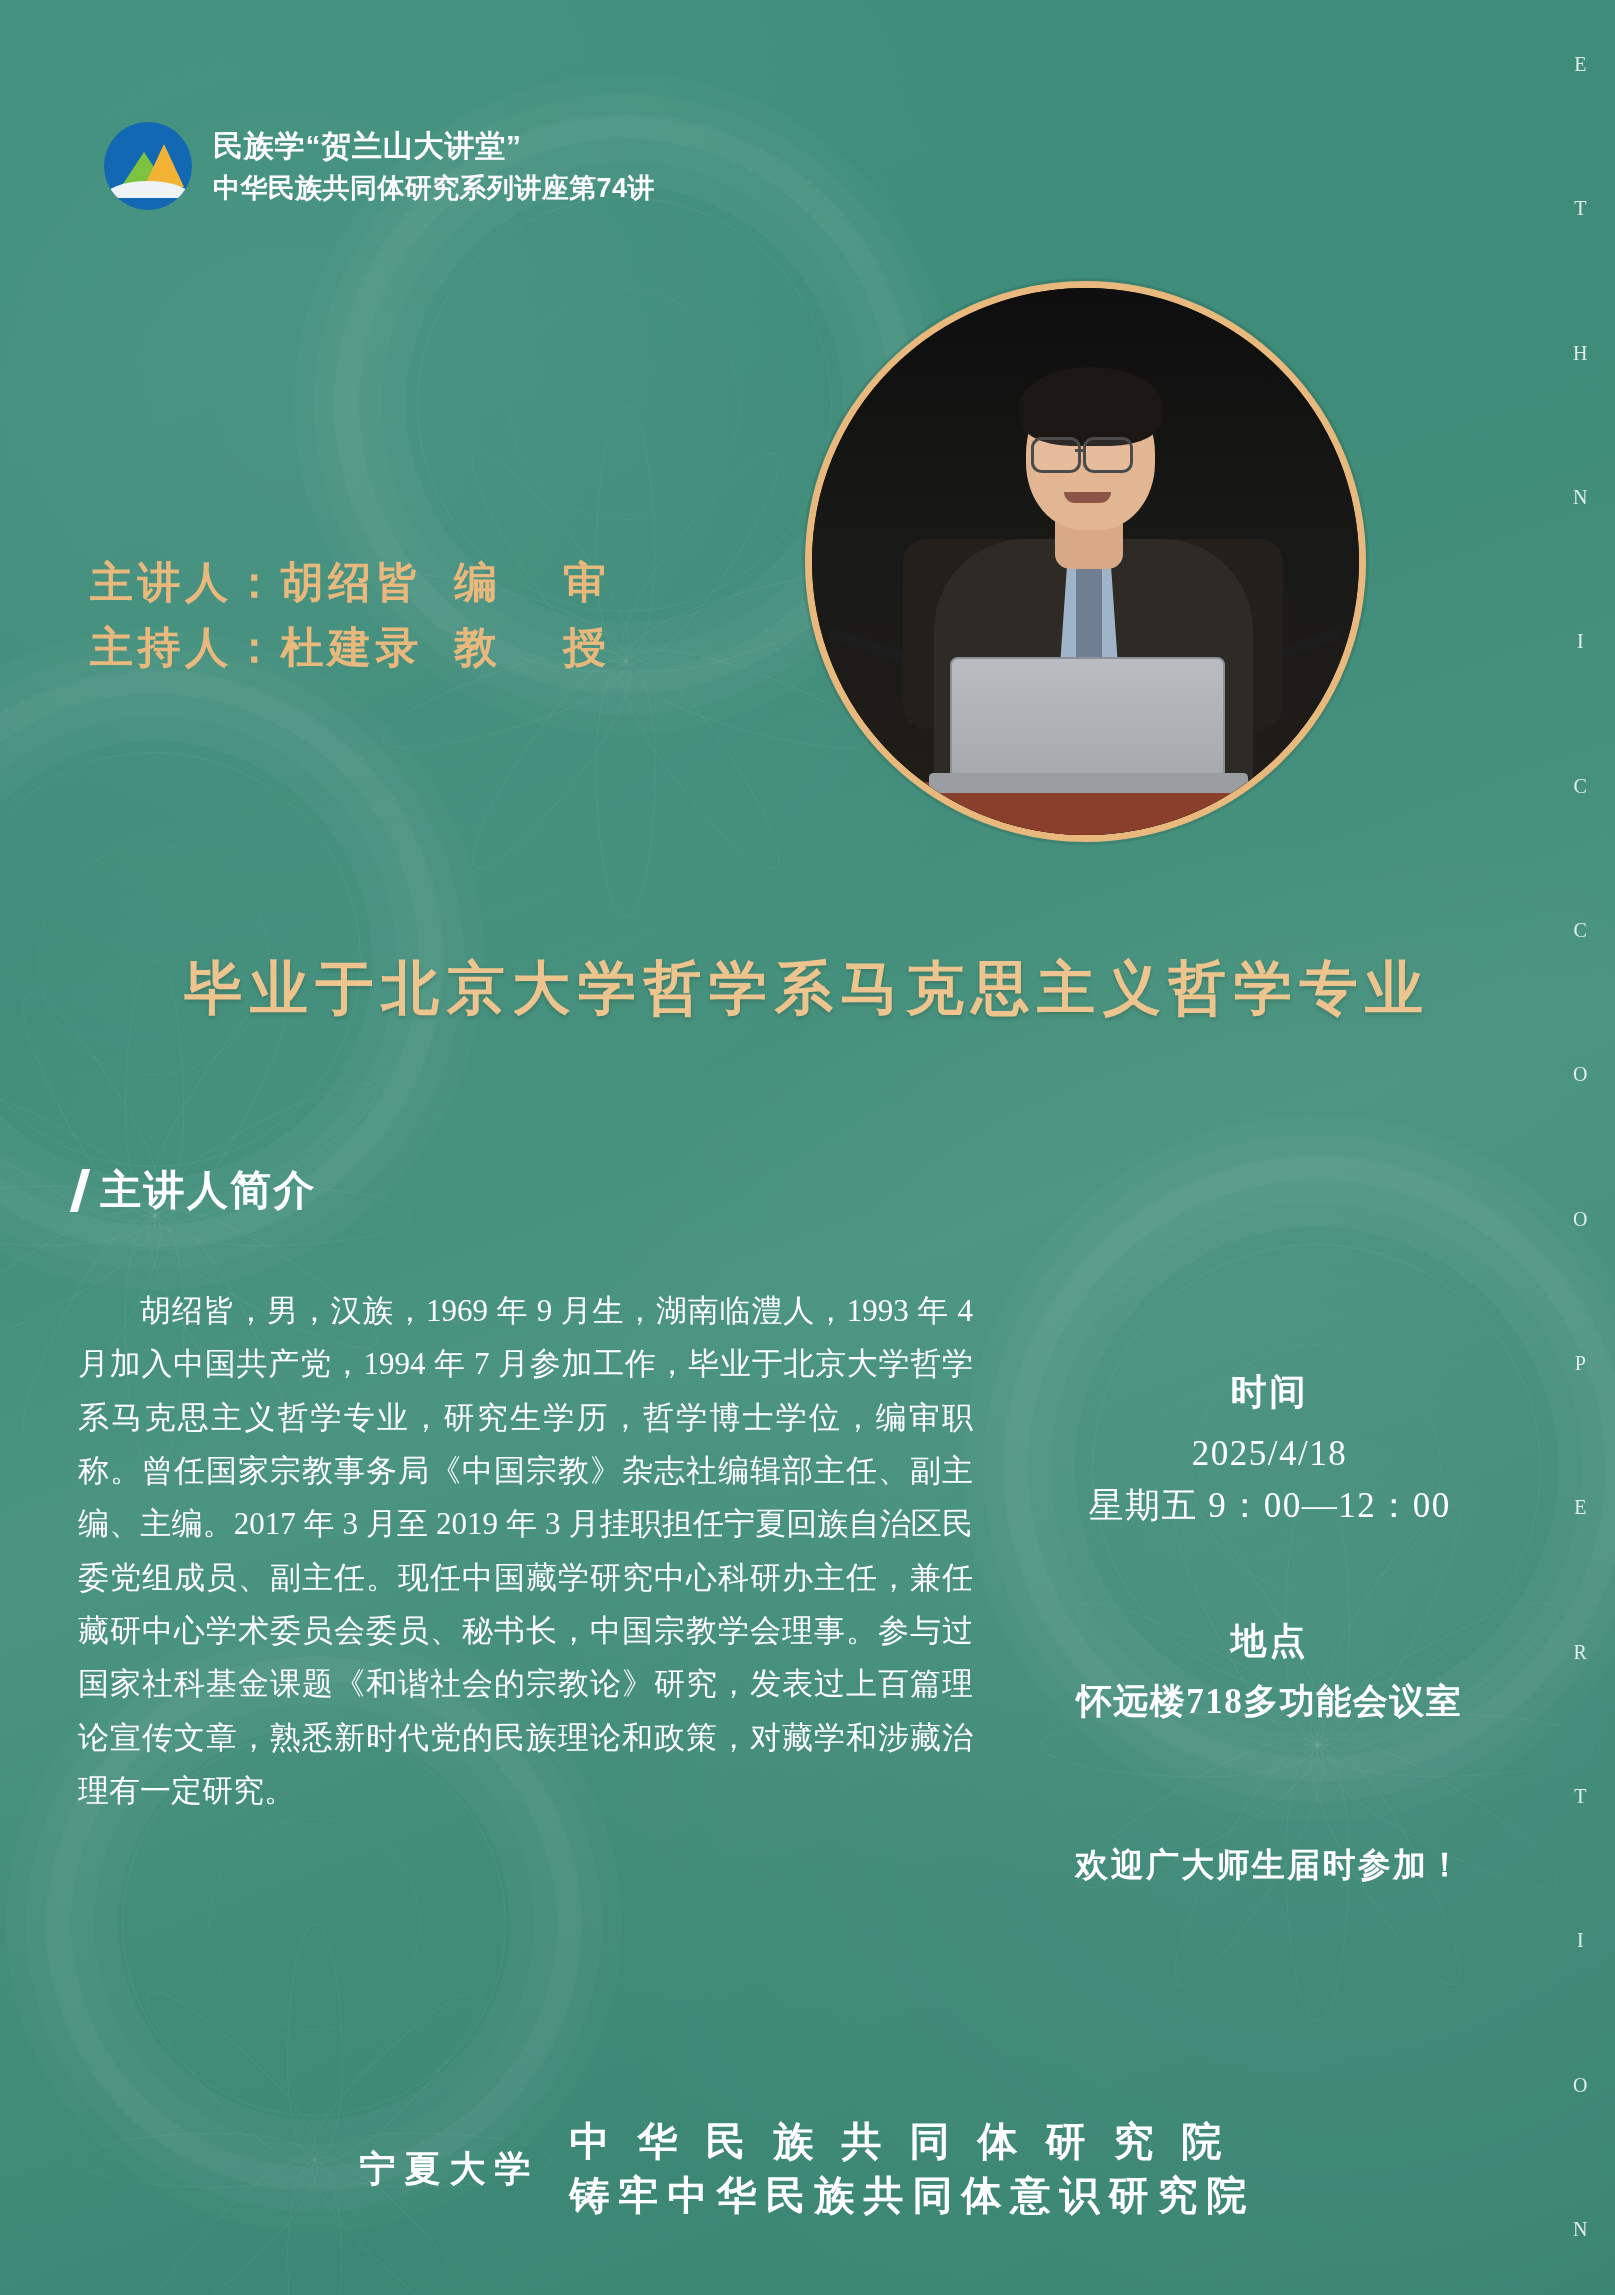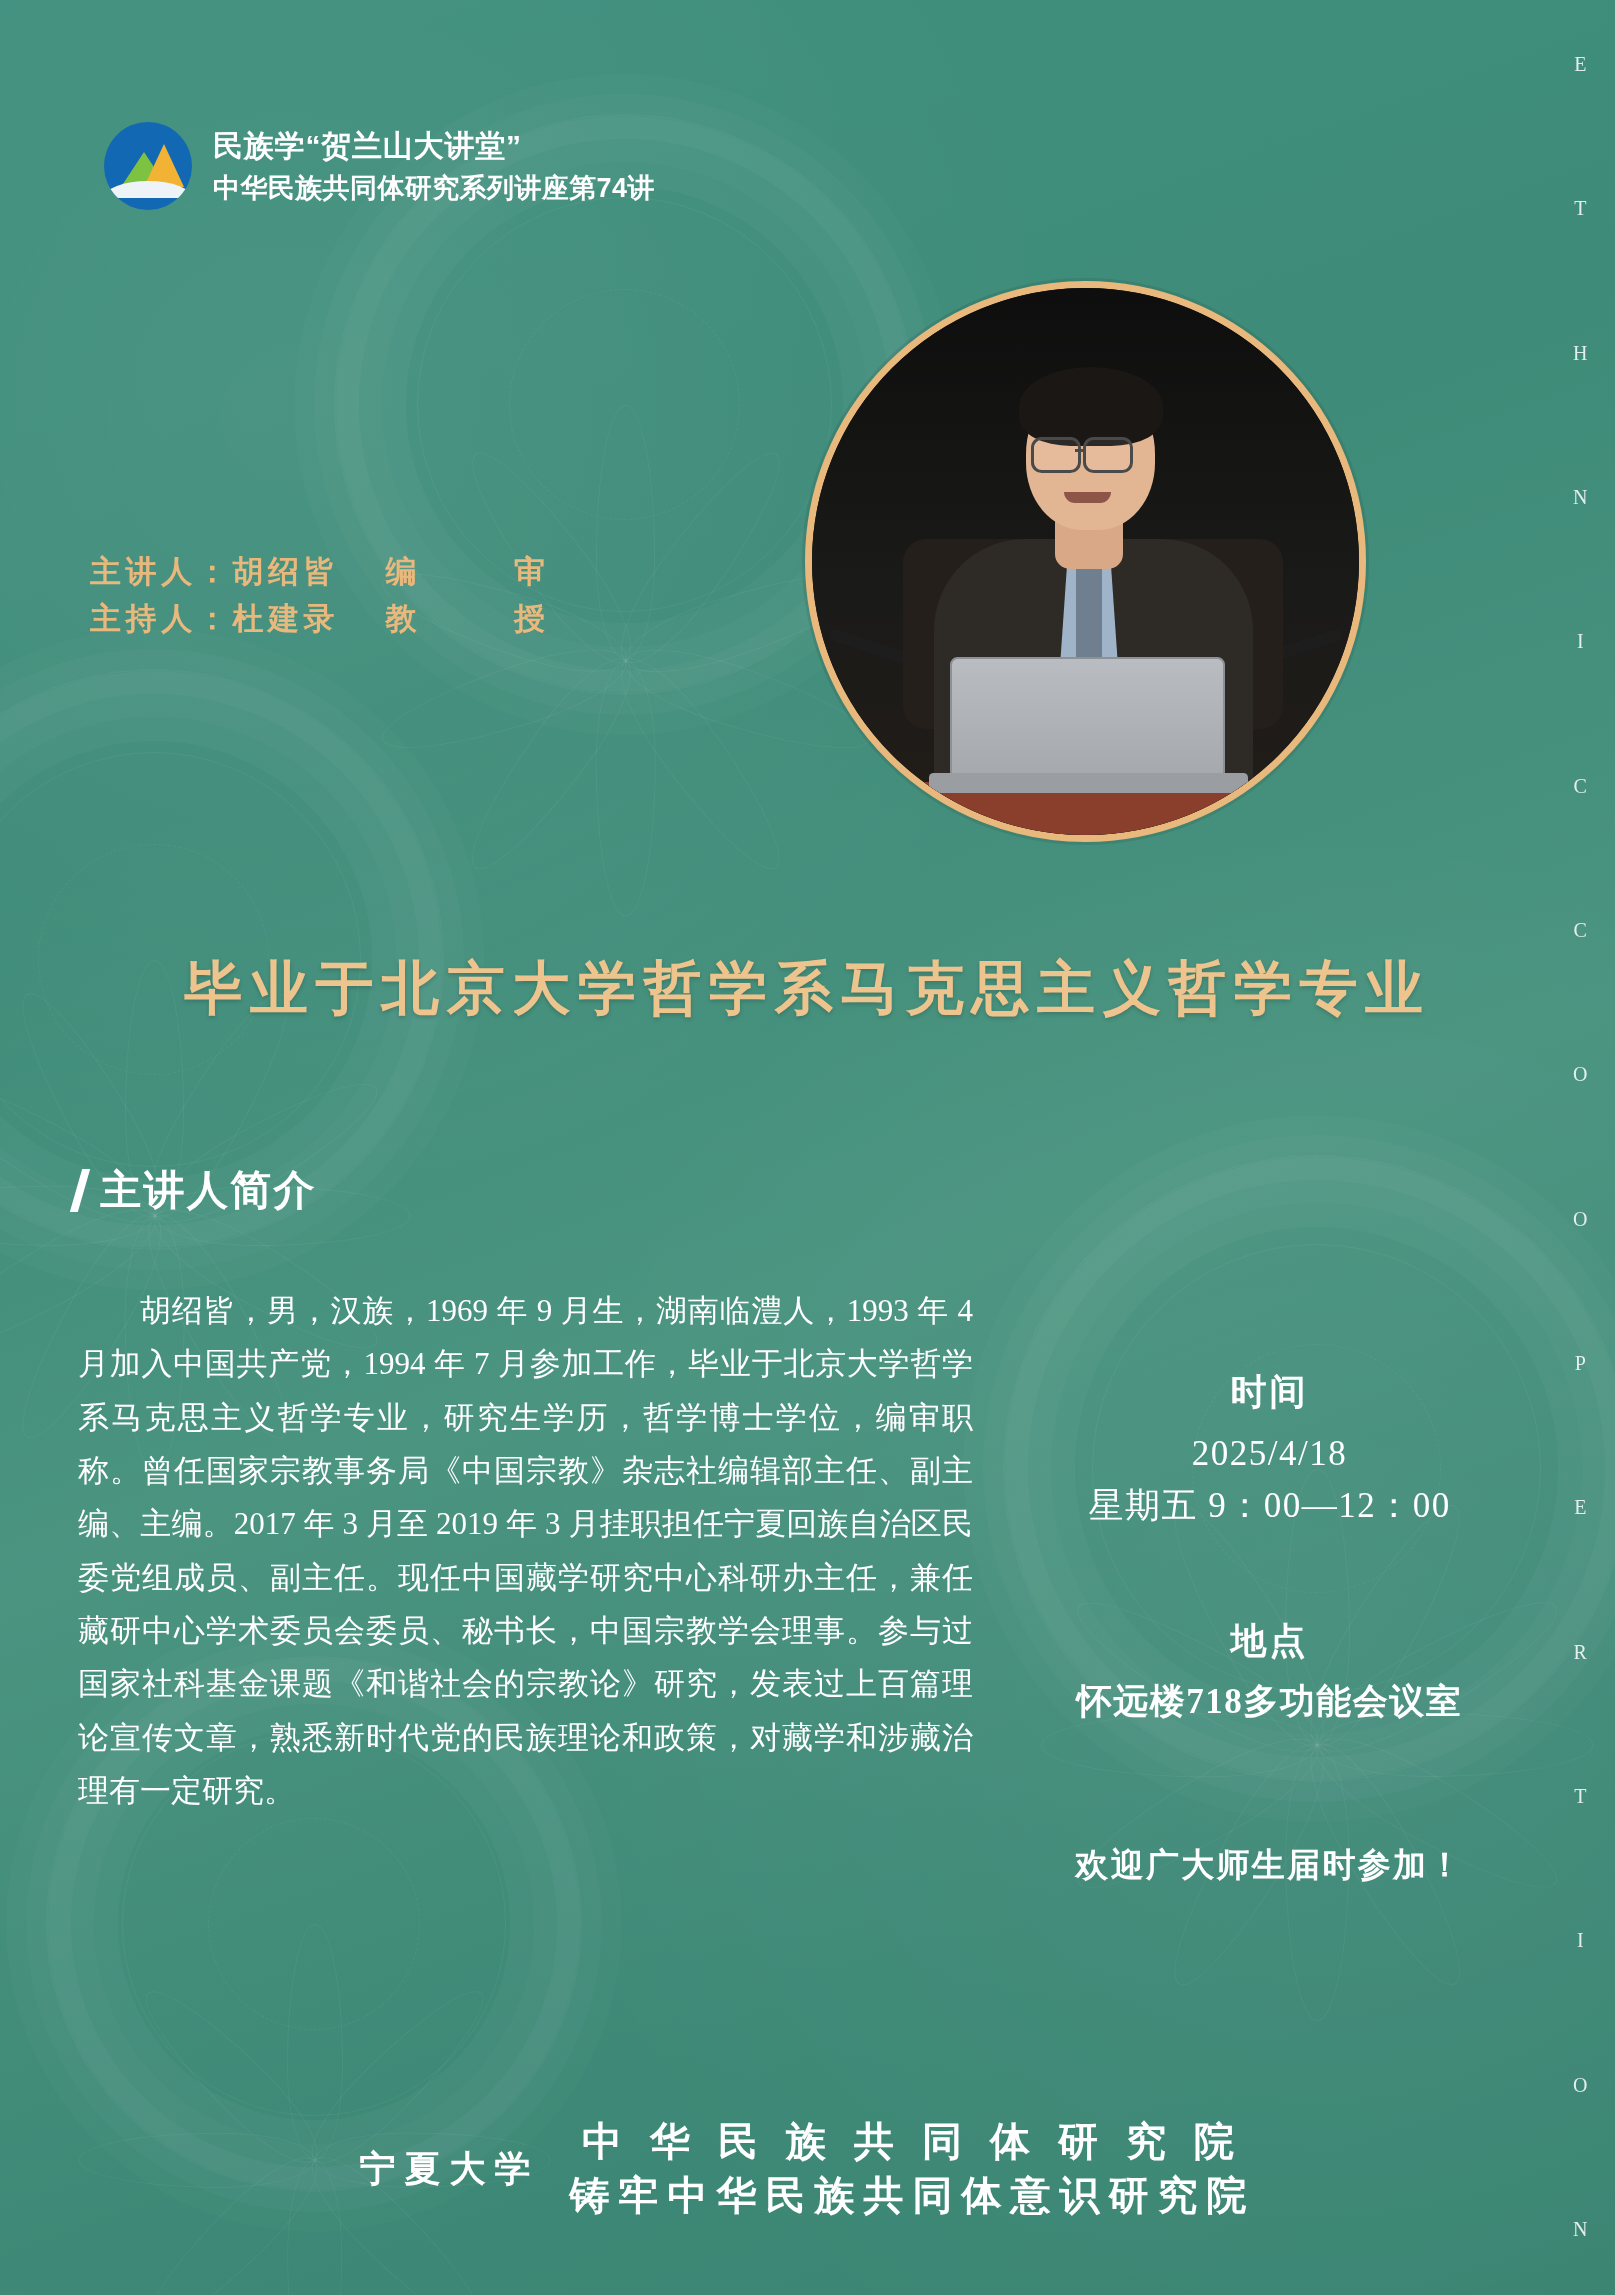--- a/index.html
+++ b/index.html
@@ -123,21 +123,21 @@
   .ph-laptop::after{content:"";position:absolute;left:-23px;bottom:-20px;width:319px;height:20px;background:#9a9ea2;border-radius:4.6px;}
   .ph-desk{position:absolute;left:0;bottom:0;width:547px;height:53px;background:#8a3f2c;}
   .ph-mic-l,.ph-mic-r{position:absolute;width:114px;height:12px;background:#1d1d1d;border-radius:6px;}
   .ph-mic-l{left:15px;top:357px;transform:rotate(18deg);}
   .ph-mic-r{right:15px;top:357px;transform:rotate(-18deg);}
   .ph-mic-l::before,.ph-mic-r::before{content:"";position:absolute;width:35px;height:26px;background:#73e02a;border-radius:12px;top:-6.8px;}
   .ph-mic-l::before{right:-4.6px;}
   .ph-mic-r::before{left:-4.6px;}
   
   .speakers{position:absolute;left:90px;top:551px;color:#e8b87c;font-weight:bold;}
-  .speakers .row{font-size:31px;letter-spacing:4.6px;line-height:1.5;white-space:pre;font-family:Liberation Mono, monospace;}
+  .speakers .row{font-size:43px;letter-spacing:4.6px;line-height:1.5;white-space:pre;font-family:Liberation Serif, serif;}
   
   .main-title{
     position:absolute;left:0;right:0;top:950px;text-align:center;
     color:#edc48d;font-size:58px;font-weight:bold;letter-spacing:7.6px;
     font-family:"Liberation Serif","DejaVu Serif",serif;
     text-shadow:0 2.3px 4.6px rgba(0,0,0,0.18);
   }
   
   .bio-head{
     position:absolute;left:76px;top:1163px;
@@ -164,21 +164,21 @@
   .info .val.bold{font-weight:bold;text-align:center;}
   .info .gap{height:84px;}
   .info .welcome{margin-top:114px;font-size:33px;font-weight:bold;letter-spacing:2.3px;font-family:"Liberation Serif","DejaVu Serif",serif;}
   
   .footer{
     position:absolute;left:0;right:0;bottom:72px;
     display:flex;justify-content:center;align-items:center;gap:30px;color:#ffffff;
     font-family:"Liberation Serif","DejaVu Serif",serif;
   }
   .footer .univ{font-size:36px;font-weight:bold;letter-spacing:9px;}
-  .footer .inst{font-size:40px;font-weight:bold;letter-spacing:9px;line-height:1.35;text-align:center;}
+  .footer .inst{font-size:40px;font-weight:bold;letter-spacing:9px;line-height:1.35;}
 </style>
 </head>
 <body>
 
 <div class="poster">
 
   <div class="mandala" style="left:-137px;top:669px;width:577px;height:577px;">
     <div class="petals">
       <span style="transform:rotate(0deg)"></span>
         <span style="transform:rotate(30deg)"></span>

